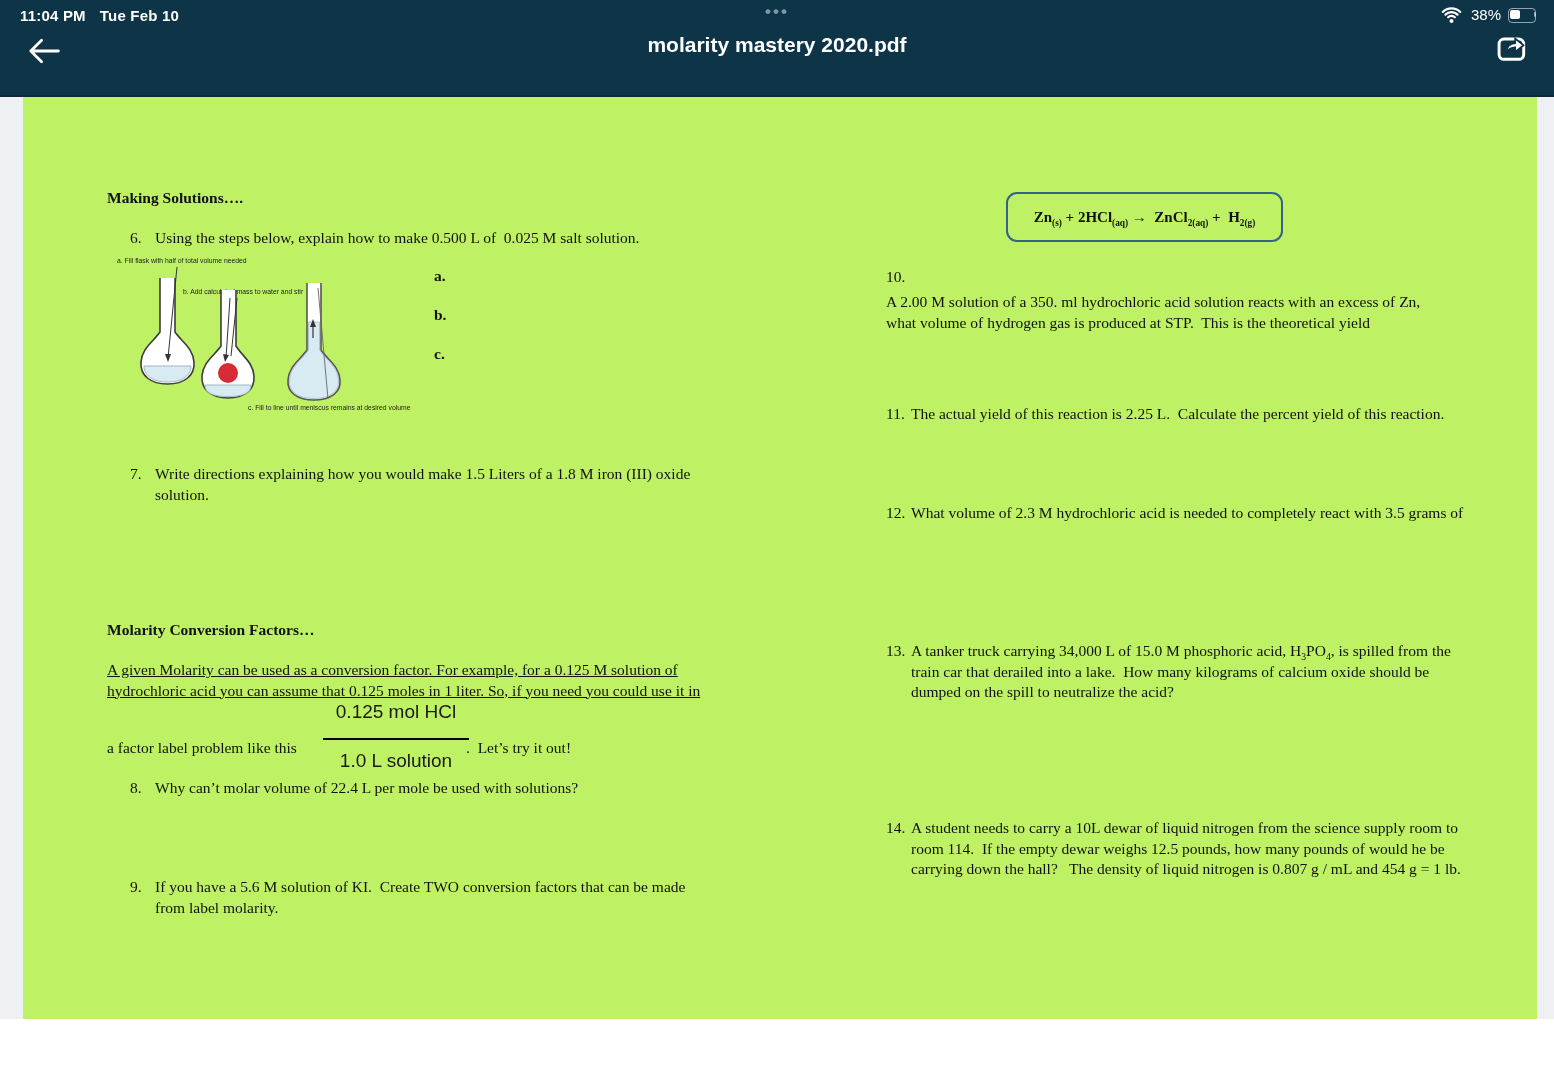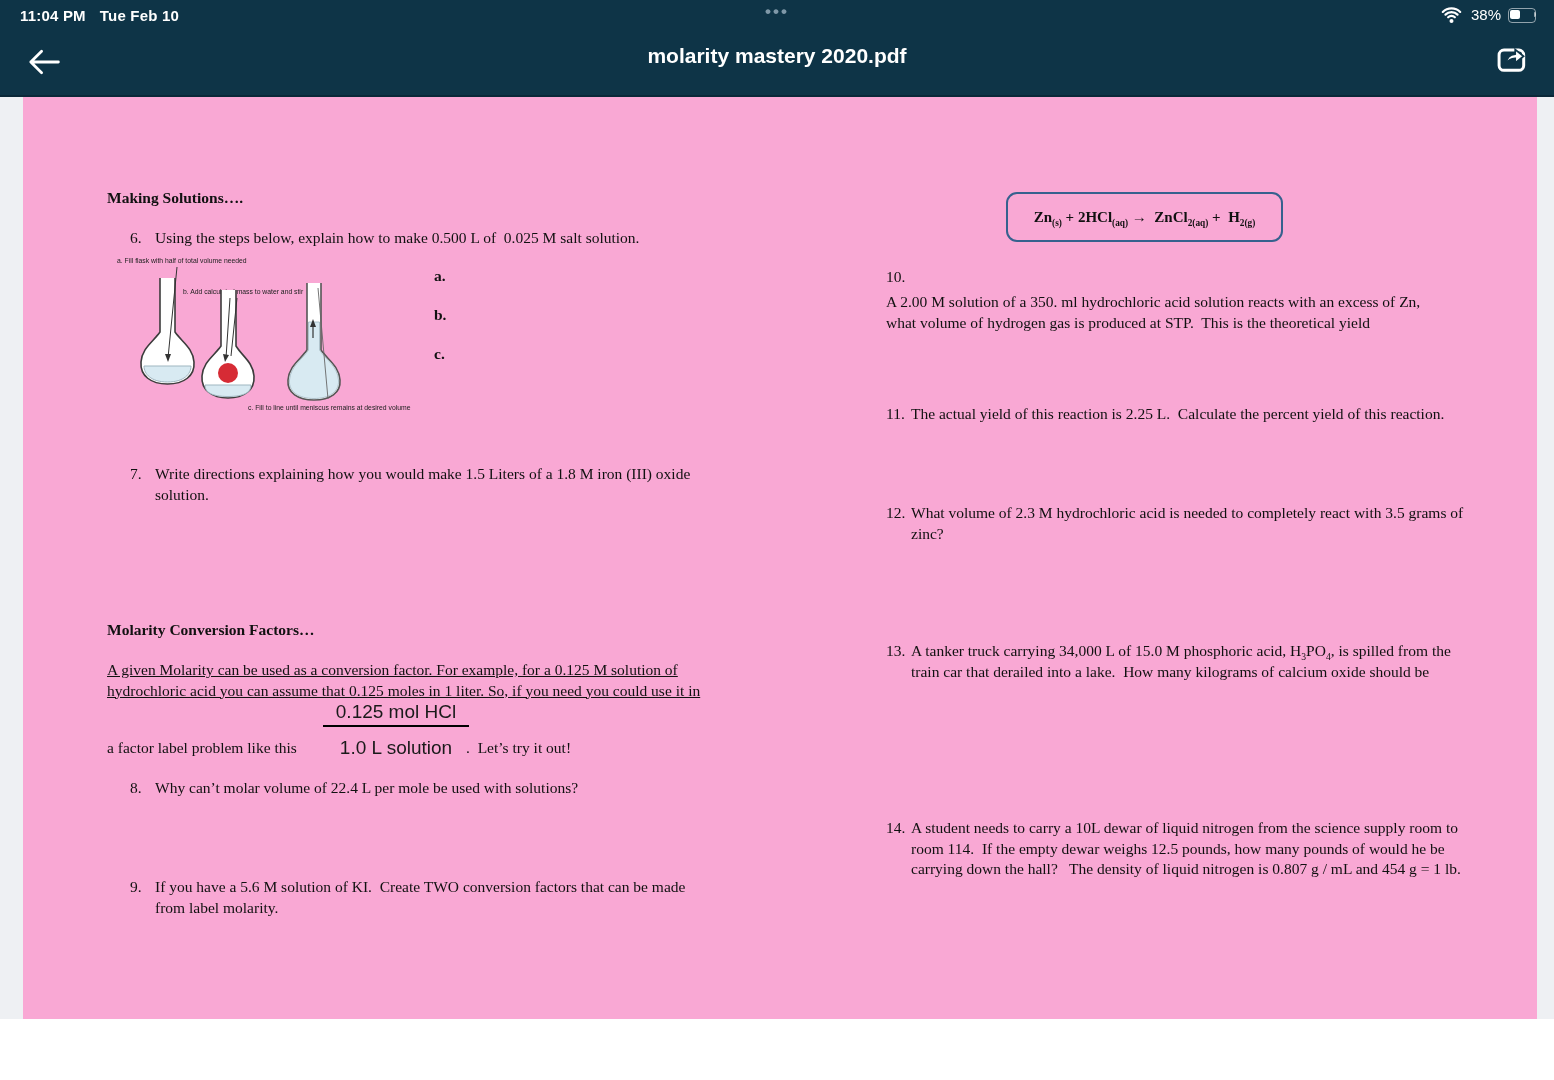--- a/index.html
+++ b/index.html
@@ -14,41 +14,41 @@
   .status-center{position:absolute;left:50%;top:2px;transform:translateX(-50%);
                  color:#7f98a8;font-size:17px;letter-spacing:2px;font-weight:700;}
   .status-right{position:absolute;right:18px;top:5px;display:flex;align-items:center;gap:7px;}
   .pct{font-size:15px;font-weight:500;}
   .battery{position:relative;width:28px;height:14px;}
   .battery .shell{position:absolute;left:0;top:0;width:26px;height:13px;border:1px solid rgba(255,255,255,.55);
                   border-radius:4px;}
   .battery .fill{position:absolute;left:2px;top:2px;width:10px;height:9px;background:#fff;border-radius:2px;}
   .battery .nub{position:absolute;right:0;top:4.5px;width:2px;height:5px;background:rgba(255,255,255,.55);
                 border-radius:0 2px 2px 0;}
-  .nav-bar{position:absolute;left:0;top:30px;width:100%;height:65px;text-align:center;}
+  .nav-bar{position:absolute;left:0;top:19px;width:100%;height:65px;text-align:center;}
   .back-btn{position:absolute;left:26px;top:14px;width:36px;height:36px;cursor:pointer;}
   .nav-title{position:absolute;left:50%;top:14px;transform:translateX(-50%);
              font-size:21px;font-weight:600;white-space:nowrap;}
   .share-btn{position:absolute;right:26px;top:12px;width:32px;height:32px;cursor:pointer;}
   
   .content{position:absolute;left:0;top:97px;width:100%;height:983px;}
-  .page{position:absolute;left:23px;top:0;width:1514px;height:983px;background:#f9a8d4;
+  .page{position:absolute;left:23px;top:0;width:1514px;height:983px;background:#bef264;
         font-family:"Liberation Serif","DejaVu Serif",serif;color:#111;}
   .page *{box-sizing:border-box;}
   .abs{position:absolute;}
   .h-bold{font-size:15.5px;font-weight:700;white-space:pre;}
   .q{position:absolute;display:flex;font-size:15.5px;line-height:20.5px;}
   .qnum{flex:0 0 25px;white-space:pre;}
   .qtext div{white-space:pre-wrap;}
   sub{font-size:62%;line-height:0;}
   .intro{font-size:15.5px;line-height:20.5px;text-decoration:underline;}
   
   .fraction{position:absolute;left:300px;top:604px;width:146px;text-align:center;
             font-family:"Liberation Sans","DejaVu Sans",sans-serif;font-size:19px;color:#1a1a1a;}
-  .fraction .num{padding-bottom:2px;}
+  .fraction .num{padding-bottom:15px;}
   .fraction .den{border-top:2px solid #000;padding-top:10px;}
   .factor-text{position:absolute;font-size:15.5px;}
   
   .eq-box{position:absolute;left:983px;top:95px;width:277px;height:50px;border:2.5px solid #36618e;
           border-radius:11px;display:flex;align-items:center;justify-content:center;
           font-size:15px;font-weight:700;white-space:pre;text-align:right;}
   .abc{position:absolute;font-size:15.5px;font-weight:700;}
   
   .home-indicator{position:absolute;left:565px;top:1061px;width:388px;height:10px;background:#000;
                   border-radius:5.5px;cursor:grab;}
@@ -188,29 +188,29 @@
         <span class="qnum">11.</span>
         <div class="qtext">
             <div>The actual yield of this reaction is 2.25 L.  Calculate the percent yield of this reaction.</div>
           </div>
       </div>
 
       <div class="q" style="left:863px;top:406px;width:580px;">
         <span class="qnum">12.</span>
         <div class="qtext">
             <div>What volume of 2.3 M hydrochloric acid is needed to completely react with 3.5 grams of</div>
-            <div>zinc?</div>
           </div>
       </div>
 
       <div class="q" style="left:863px;top:544px;width:580px;">
         <span class="qnum">13.</span>
         <div class="qtext">
             <div>A tanker truck carrying 34,000 L of 15.0 M phosphoric acid, H<sub>3</sub>PO<sub>4</sub>, is spilled from the</div>
             <div>train car that derailed into a lake.  How many kilograms of calcium oxide should be</div>
+            <div>dumped on the spill to neutralize the acid?</div>
           </div>
       </div>
 
       <div class="q" style="left:863px;top:721px;width:590px;">
         <span class="qnum">14.</span>
         <div class="qtext">
             <div>A student needs to carry a 10L dewar of liquid nitrogen from the science supply room to</div>
             <div>room 114.  If the empty dewar weighs 12.5 pounds, how many pounds of would he be</div>
             <div>carrying down the hall?   The density of liquid nitrogen is 0.807 g / mL and 454 g = 1 lb.</div>
           </div>

